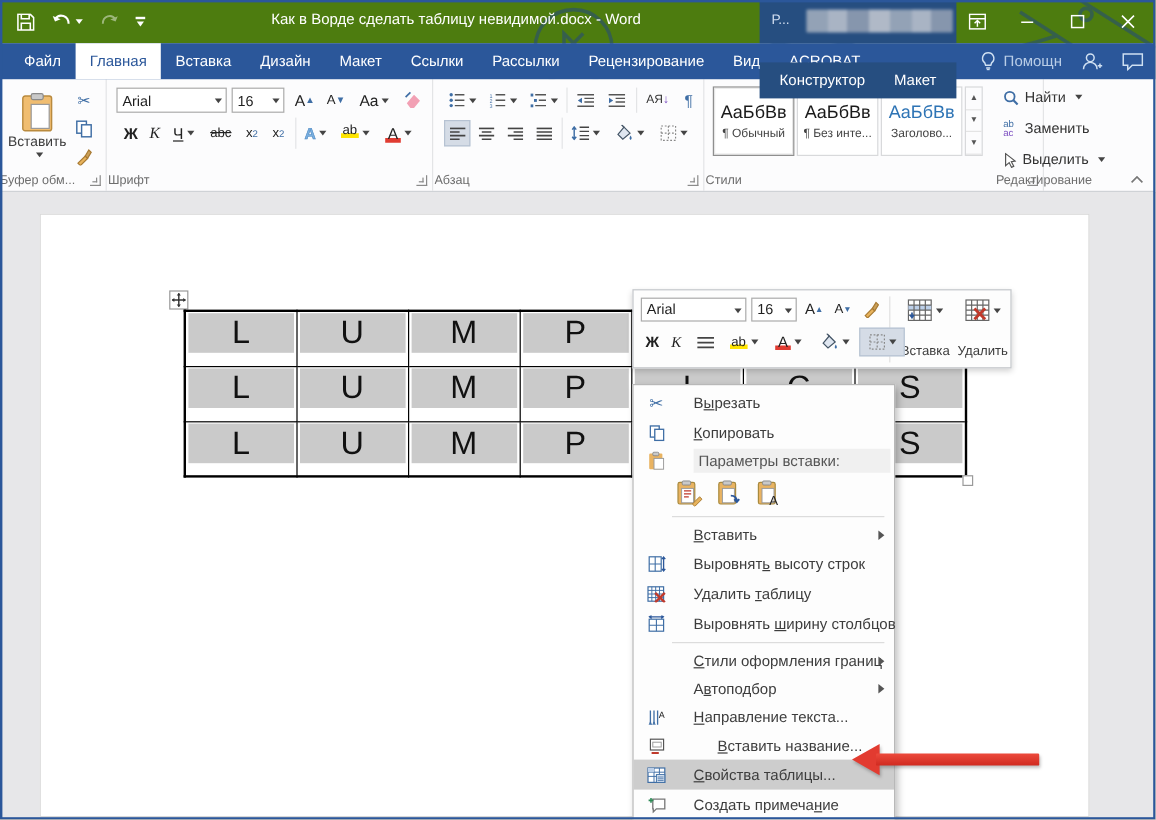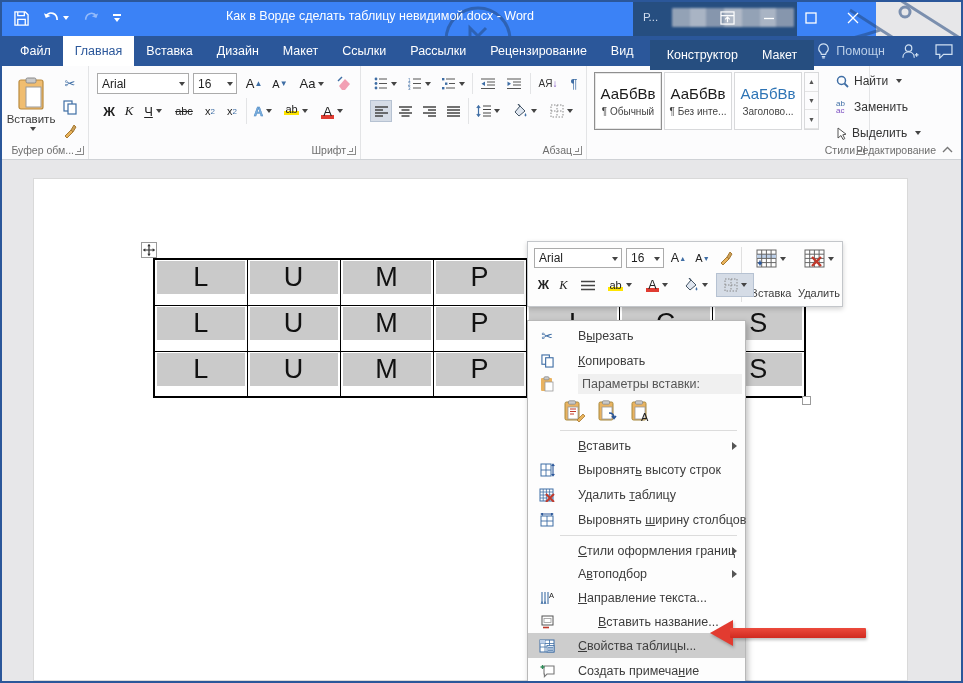--- a/index.html
+++ b/index.html
@@ -1,21 +1,21 @@
 <!DOCTYPE html>
 <html><head>
 <meta charset="utf-8">
 <style>
   * { box-sizing: border-box; margin:0; padding:0; }
   body { font-family:"Liberation Sans", sans-serif; background:#555; }
   #app { position:relative; width:963px; height:683px; background:#e7e7e9; overflow:hidden; font-family:"Liberation Sans", sans-serif; }
   .window-frame { position:absolute; inset:0; border:2px solid #2b579a; pointer-events:none; z-index:60; }
 
   
-  .titlebar { position:absolute; left:0; top:0; width:876px; height:36px; background:#3b82f6; color:#fff; z-index:20; }
+  .titlebar { position:absolute; left:0; top:0; width:963px; height:36px; background:#4d7c0f; color:#fff; z-index:20; }
   .tb-deco { position:absolute; left:0; top:0; width:963px; height:66px; opacity:.55; }
   .qat { position:absolute; left:14px; top:5px; display:flex; align-items:center; gap:14px; height:26px; }
   .qat .btn { display:flex; align-items:center; color:#fff; font-size:15px; cursor:default; }
   .qat .dim { opacity:.45; }
   .tiny-caret { width:0; height:0; border-left:3.5px solid transparent; border-right:3.5px solid transparent; border-top:4px solid #fff; margin-left:3px; }
   .qat-custom { display:flex; flex-direction:column; align-items:center; gap:2px; }
   .qat-custom .bar { width:8px; height:1.5px; background:#fff; }
   .title-text { position:absolute; left:0; top:9px; width:760px; text-align:center; font-size:12.5px; color:#fff; white-space:nowrap; }
   .ctx-header { position:absolute; left:633px; top:0; width:164px; height:36px; background:#264e80; }
   .ctx-header .ctx-label { position:absolute; left:10px; top:11px; font-size:11.5px; color:#cfdcee; }
@@ -23,28 +23,28 @@
       repeating-linear-gradient(90deg,#93a2b6 0 18px,#a9b4c4 18px 34px,#8696ad 34px 52px,#b0b9c7 52px 70px);
       filter:blur(1.3px); border-radius:1px; }
   .win-controls { position:absolute; right:6px; top:0; height:36px; display:flex; align-items:center; gap:8px; }
   .win-btn { width:34px; height:30px; display:flex; align-items:center; justify-content:center; color:#fff; }
 
   
   .tabrow { position:absolute; left:0; top:36px; width:963px; height:30px; background:#2b579a; z-index:21; }
   .tabs-main { position:absolute; left:8px; top:0; height:30px; display:flex; }
   .tab { height:30px; padding:0 12px; display:flex; align-items:center; font-size:12.5px; color:#fff; white-space:nowrap; cursor:default; }
   .tab.active { background:#fff; color:#2b579a; }
-  .ctx-tabs { position:absolute; left:633px; top:4px; width:164px; height:30px; background:#264e80; display:flex; justify-content:center;margin-left:17px; }
+  .ctx-tabs { position:absolute; left:633px; top:16px; width:164px; height:30px; background:#264e80; display:flex; justify-content:center; }
   .tabrow-right { position:absolute; right:10px; top:0; height:30px; display:flex; align-items:center; gap:16px; color:#bcd0e8; }
   .help-item { display:flex; align-items:center; gap:6px; font-size:12.5px; color:#b9cde7; }
 
   
   .ribbon { position:absolute; left:0; top:66px; width:963px; height:94px; background:#fcfcfd; border-bottom:1px solid #cfd2d6; z-index:20; }
   .rgroup { position:absolute; top:0; height:93px; border-right:1px solid #e3e4e6; }
-  .rgroup .glabel { position:absolute; bottom:3px; left:0; right:14px; text-align:right; font-size:10.5px; color:#6e6e6e; white-space:nowrap; overflow:hidden; }
+  .rgroup .glabel { position:absolute; bottom:3px; left:0; right:14px; text-align:left; font-size:10.5px; color:#6e6e6e; white-space:nowrap; overflow:hidden; }
   .launcher { position:absolute; bottom:4px; right:4px; width:9px; height:9px; border-right:1.4px solid #8a8a8a; border-bottom:1.4px solid #8a8a8a; }
   .launcher i { position:absolute; right:2px; bottom:2px; width:4px; height:4px; border-right:1.2px solid #8a8a8a; border-bottom:1.2px solid #8a8a8a; }
   .g-clip { left:0; width:89px; }
   .g-font { left:90px; width:271px; }
   .g-par  { left:362px; width:225px; }
   .g-styles { left:588px; width:282px; }
   .g-edit { left:830px; width:106px; border-right:none; }
   .paste-big { position:absolute; left:8px; top:6px; width:46px; height:70px; display:flex; flex-direction:column; align-items:center; gap:2px; padding-top:4px; border:1px solid transparent; }
   .paste-big span.lbl { font-size:11.5px; color:#3c3c3c; }
   .mini-col { position:absolute; left:58px; top:8px; display:flex; flex-direction:column; gap:6px; }

